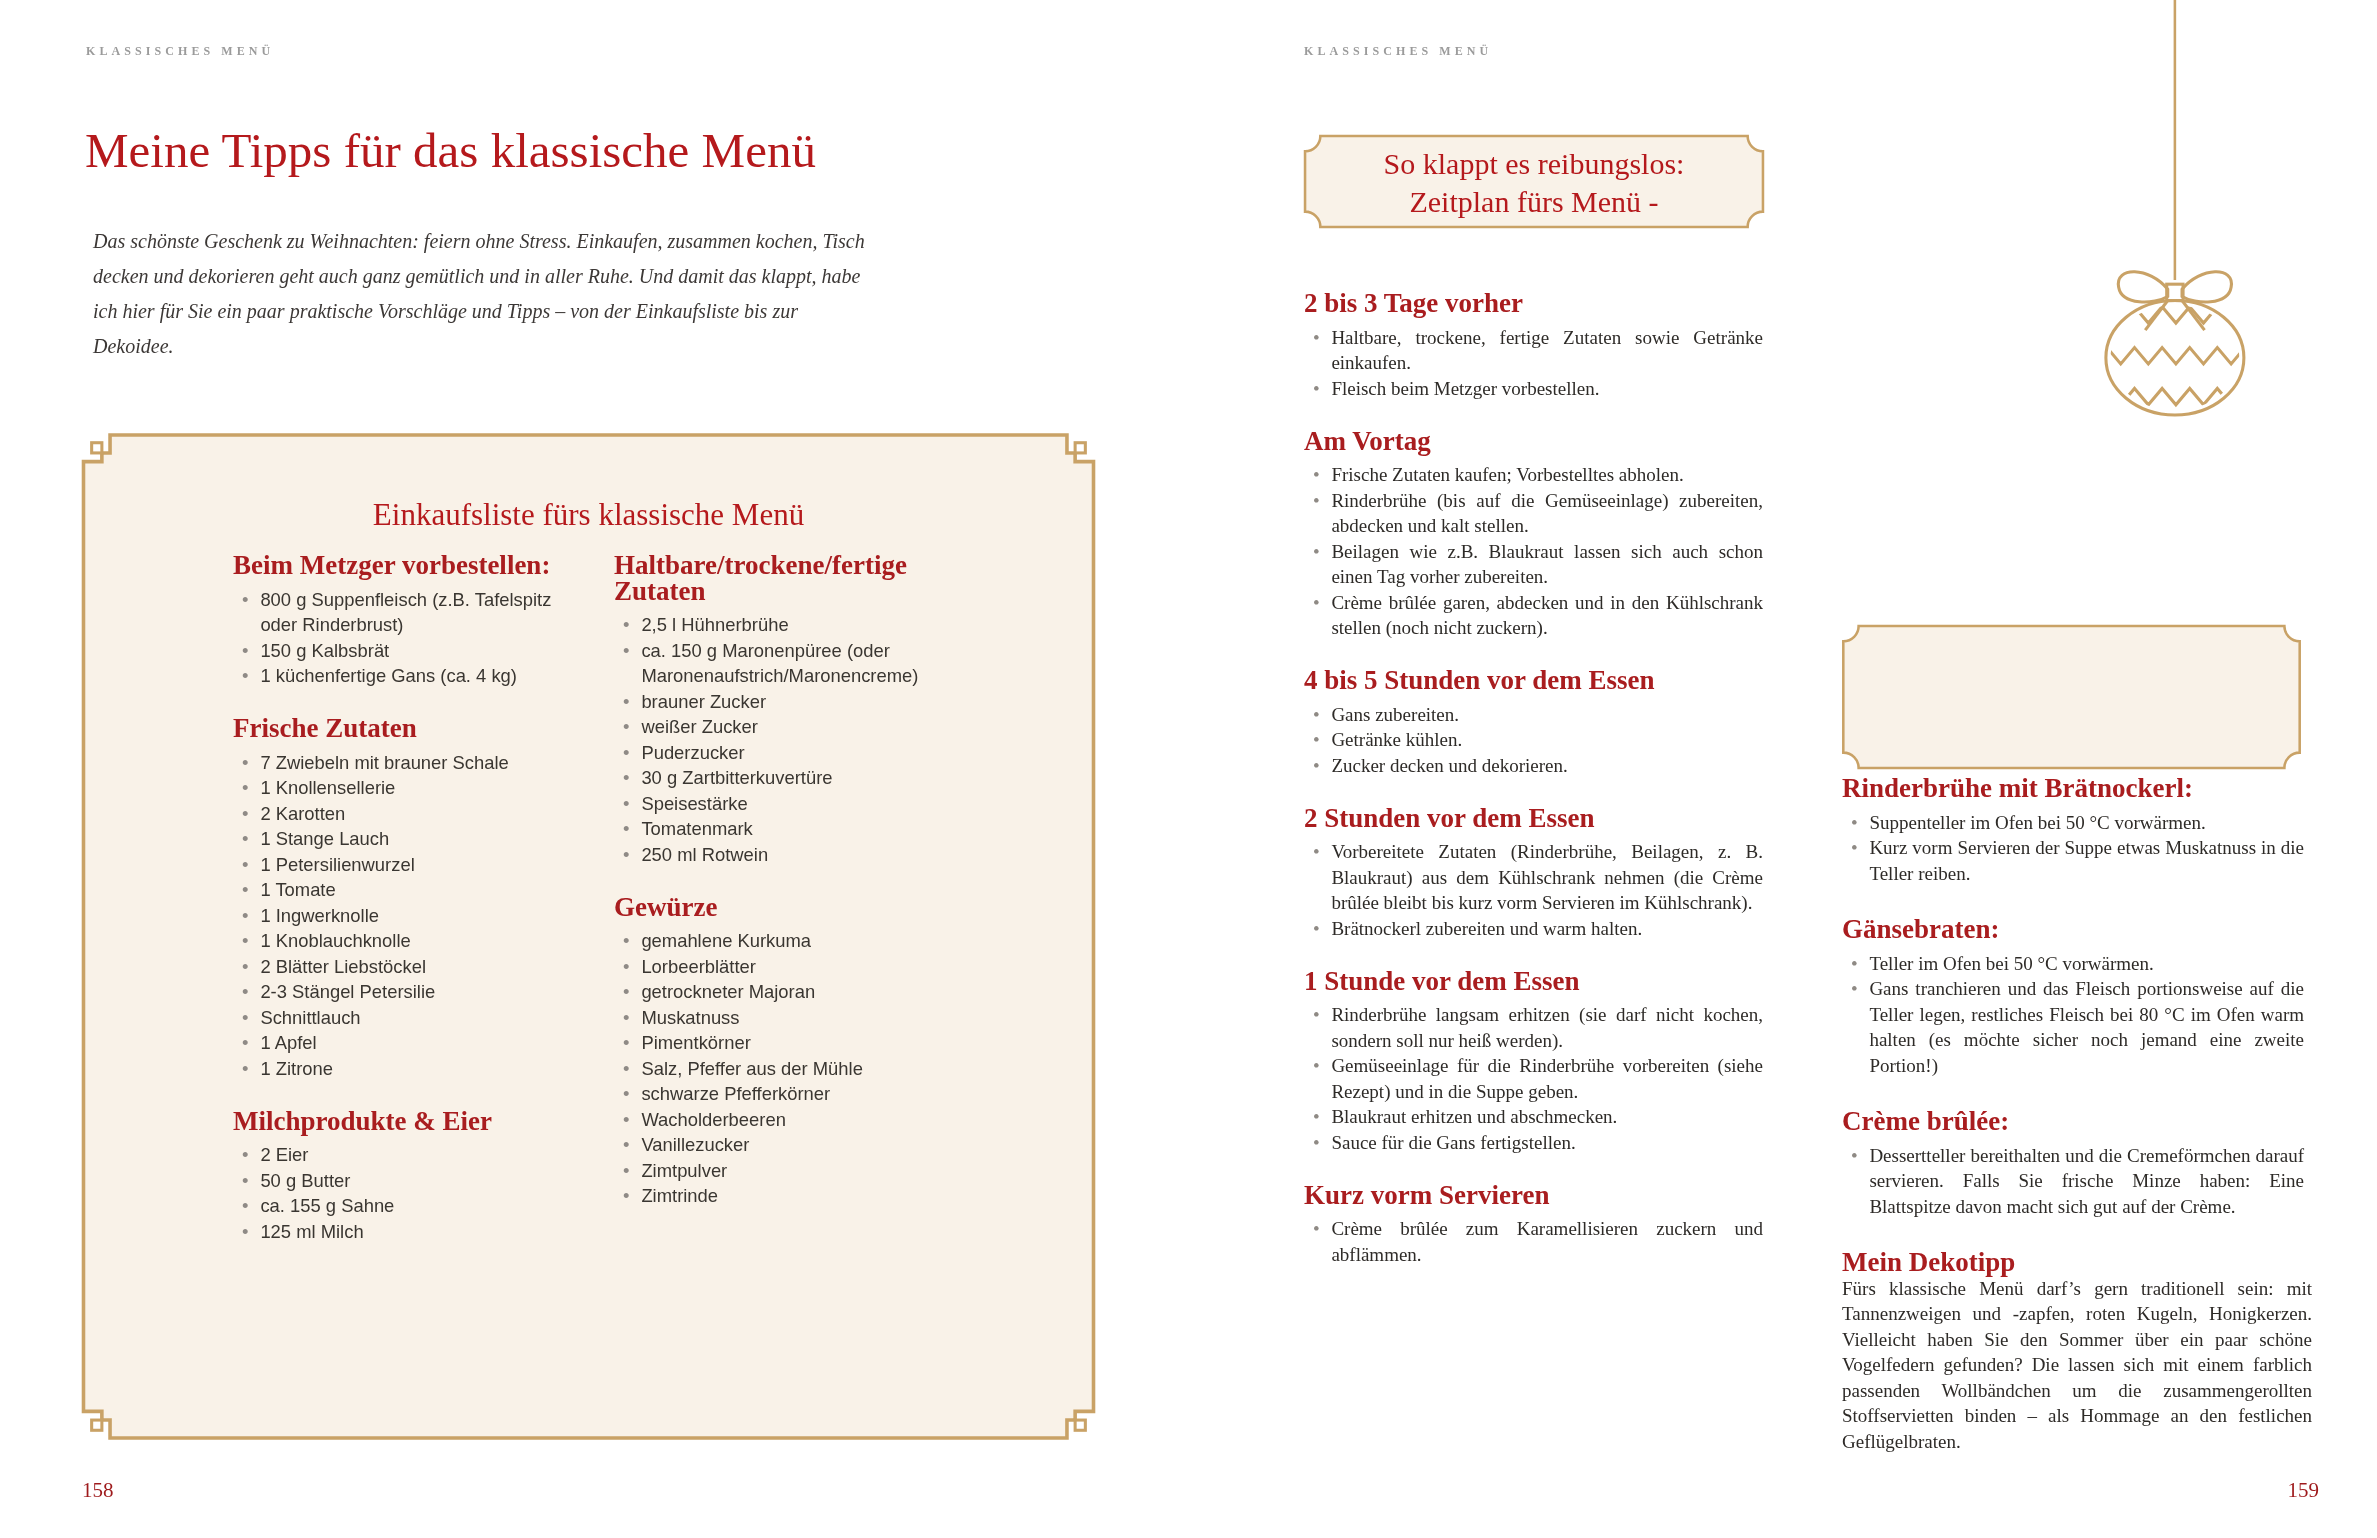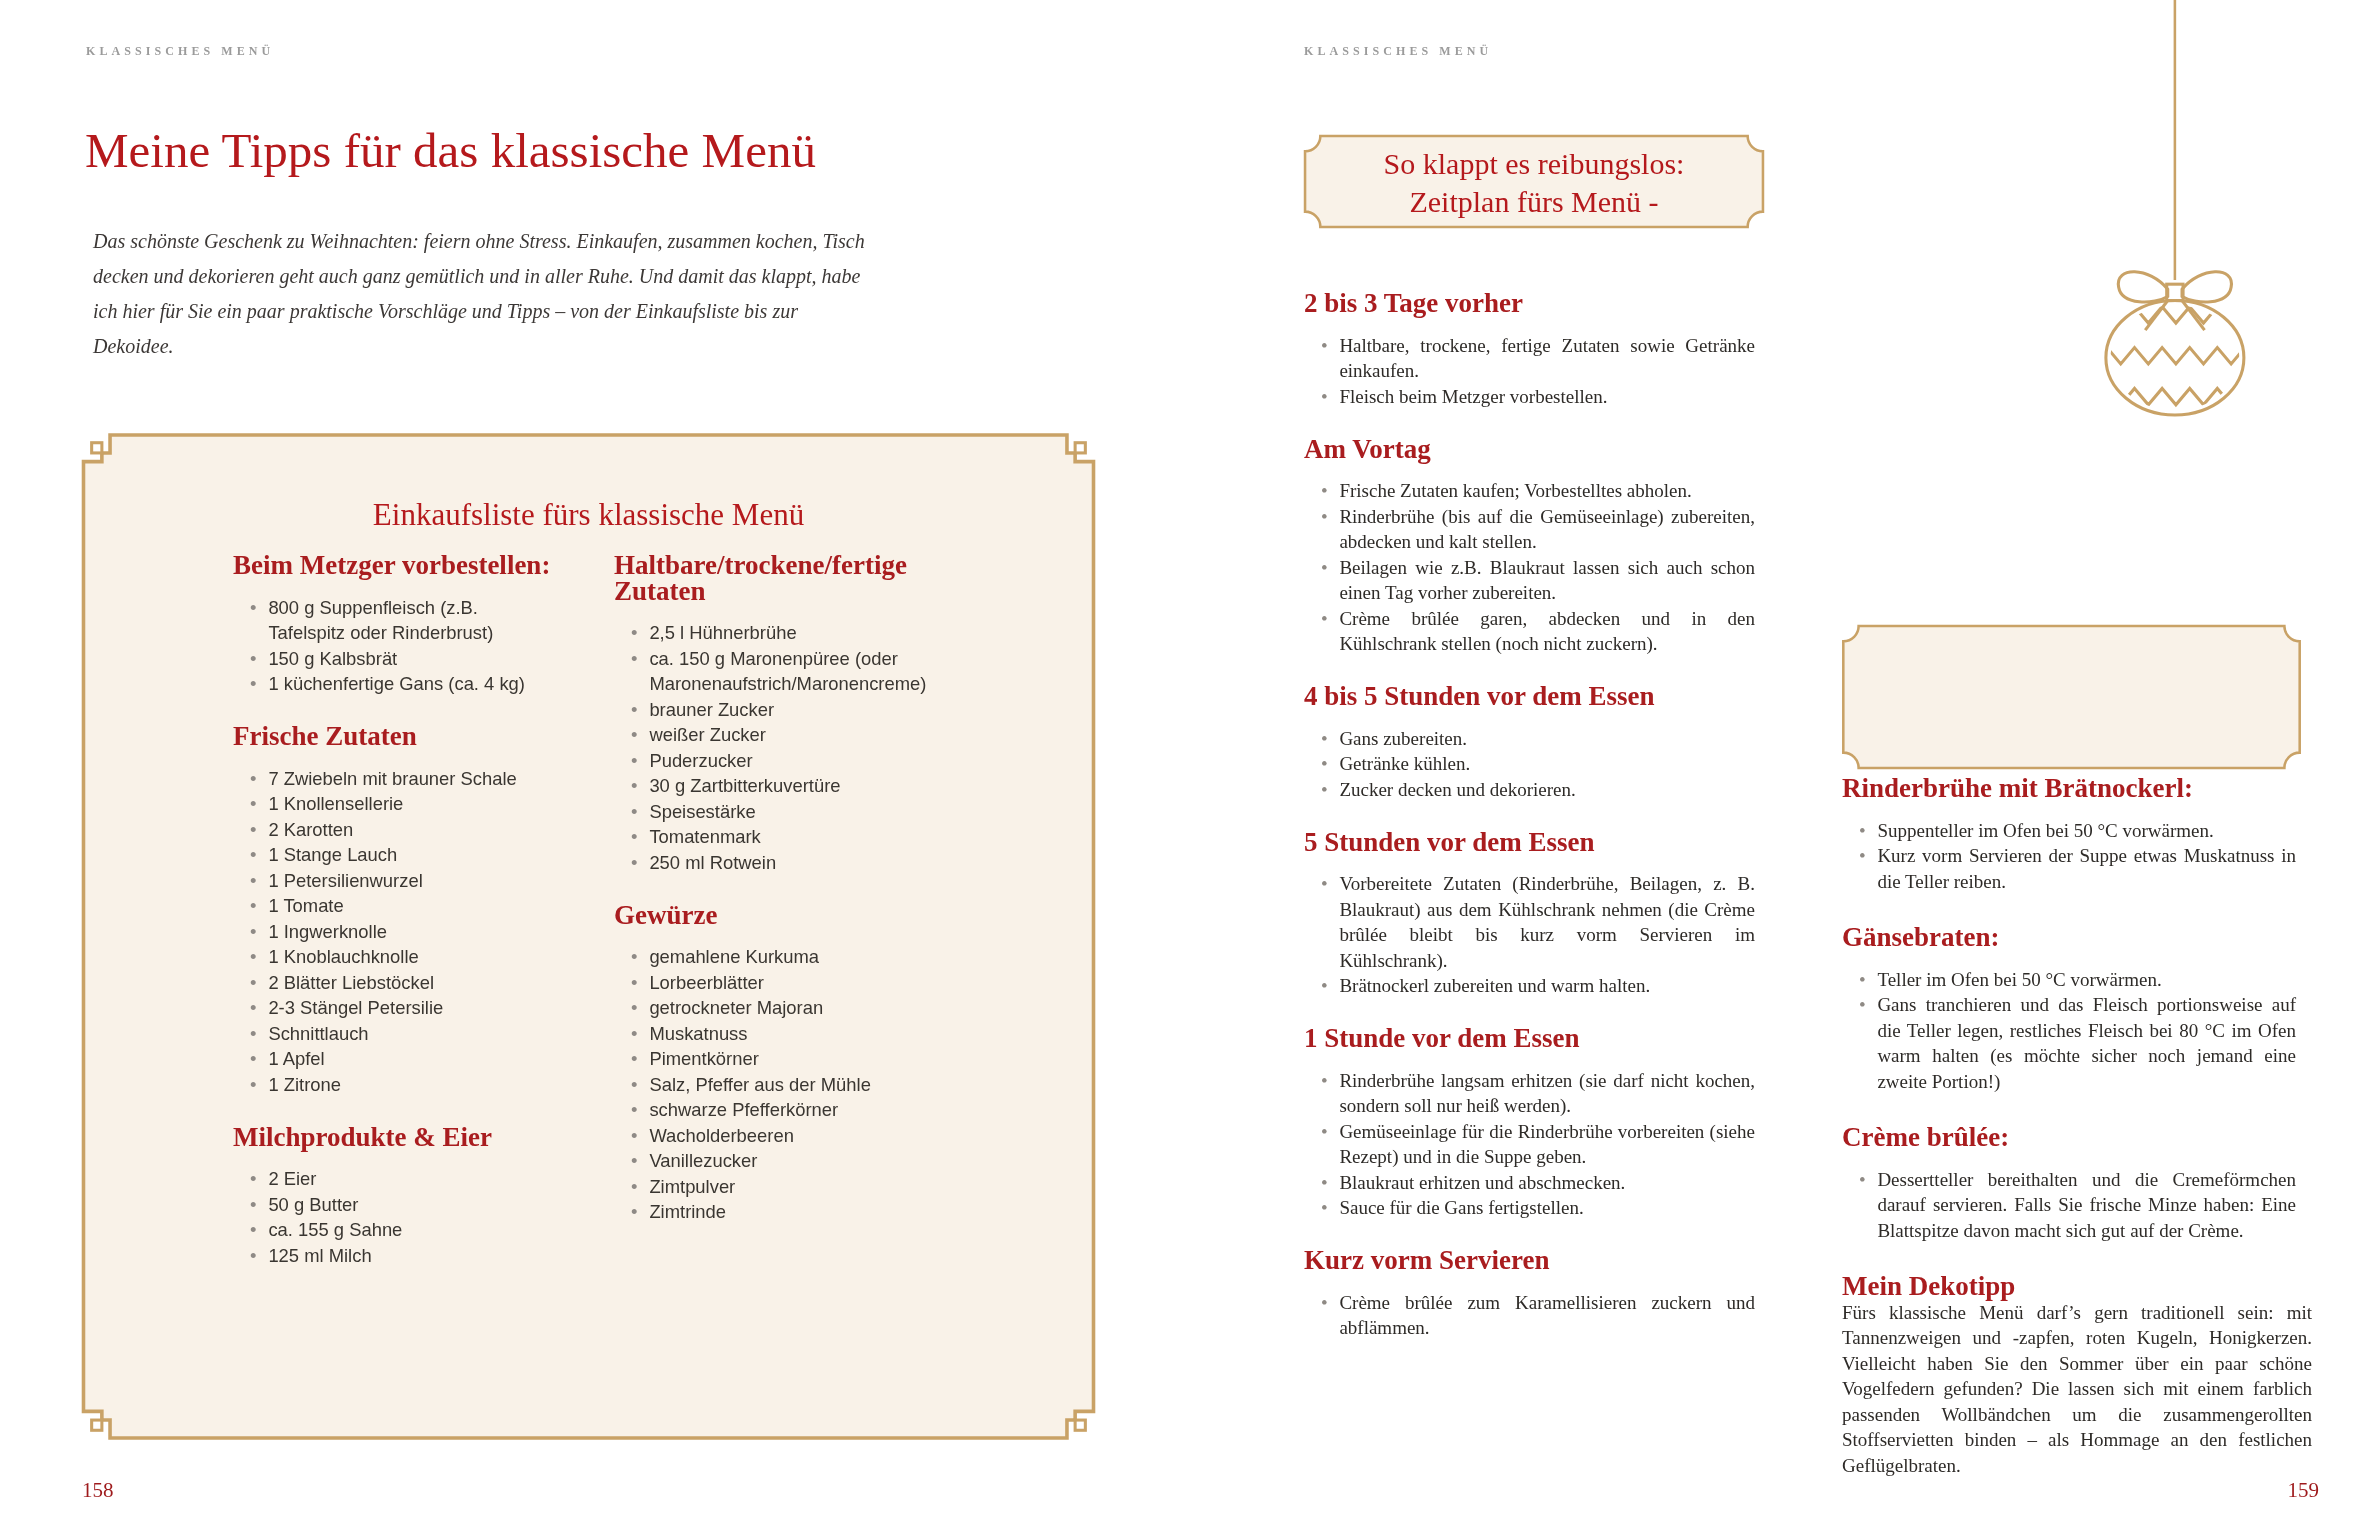--- a/index.html
+++ b/index.html
@@ -34,21 +34,21 @@
   .shopbox-title{
     position:absolute;left:0;top:65px;width:100%;text-align:center;
     font-size:31px;color:var(--red);
   }
   .boxcol{position:absolute;top:121px;}
   .boxcol.colL{left:153px;width:337px;}
   .boxcol.colR{left:534px;width:378px;}
   
   .tsec + .tsec{margin-top:27.6px;}
   .tsec-h{font-weight:bold;color:var(--red2);font-size:27px;line-height:25.5px;font-family:"Liberation Serif",serif;}
-  ul.blist{list-style:none;margin:16px;padding:0;}
+  ul.blist{list-style:none;margin:8px;padding:0;}
   .blist li{position:relative;padding-left:19.4px;}
   .blist li::before{content:"\2022";position:absolute;left:1px;top:0;color:var(--bullet);}
   
   .boxcol .blist li{
     font-family:"Liberation Sans", sans-serif;font-size:18.4px;line-height:25.5px;color:#3a3631;
   }
   
   .flow .blist li, .flow .tsec-p{
     font-size:19px;line-height:25.5px;color:var(--ink);text-align:justify;hyphens:auto;
   }
@@ -189,21 +189,21 @@
     </div>
     <div class="tsec">
       <div class="tsec-h">4 bis 5 Stunden vor dem Essen</div>
       <ul class="blist">
         <li>Gans zubereiten.</li>
         <li>Getränke kühlen.</li>
         <li>Zucker decken und dekorieren.</li>
       </ul>
     </div>
     <div class="tsec">
-      <div class="tsec-h">5 Stunden vor dem Essen</div>
+      <div class="tsec-h">2 Stunden vor dem Essen</div>
       <ul class="blist">
         <li>Vorbereitete Zutaten (Rinderbrühe, Beilagen, z. B. Blaukraut) aus dem Kühlschrank nehmen (die Crème brûlée bleibt bis kurz vorm Servieren im Kühlschrank).</li>
         <li>Brätnockerl zubereiten und warm halten.</li>
       </ul>
     </div>
     <div class="tsec">
       <div class="tsec-h">1 Stunde vor dem Essen</div>
       <ul class="blist">
         <li>Rinderbrühe langsam erhitzen (sie darf nicht kochen, sondern soll nur heiß werden).</li>
         <li>Gemüseeinlage für die Rinderbrühe vorbereiten (siehe Rezept) und in die Suppe geben.</li>

